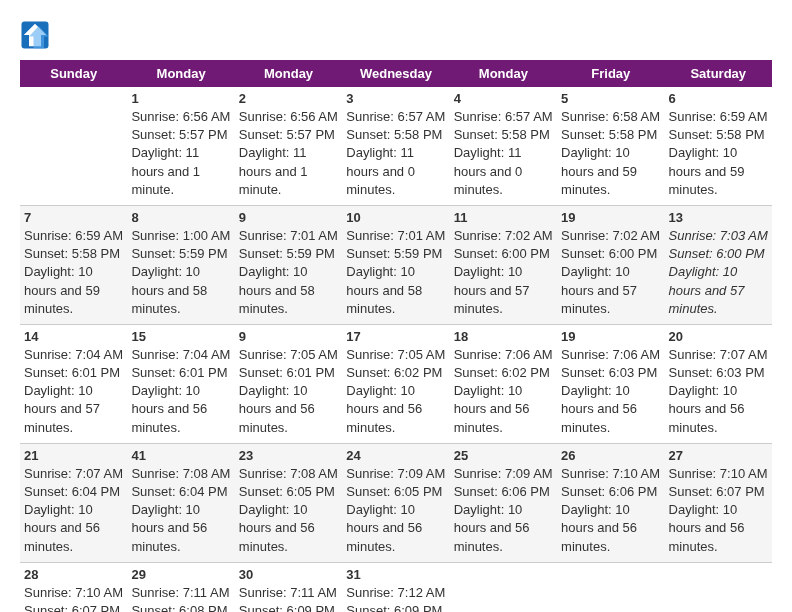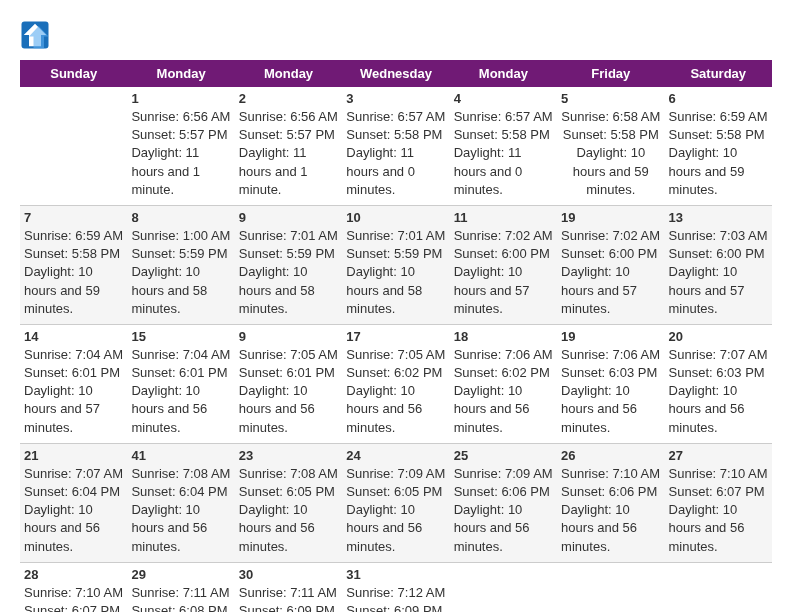--- a/index.html
+++ b/index.html
@@ -144,21 +144,21 @@
 Daylight: 11 hours and 0 minutes.</div>
         </td>
         <td>
           <span class="day-num">4</span>
           <div class="day-info" style="white-space: pre-line;">Sunrise: 6:57 AM
 Sunset: 5:58 PM
 Daylight: 11 hours and 0 minutes.</div>
         </td>
         <td>
           <span class="day-num">5</span>
-          <div class="day-info" style="white-space: pre-line; text-align: center;">Sunrise: 6:58 AM
+          <div class="day-info" style="white-space: pre-line;">Sunrise: 6:58 AM
 Sunset: 5:58 PM
 Daylight: 10 hours and 59 minutes.</div>
         </td>
         <td>
           <span class="day-num">6</span>
           <div class="day-info" style="white-space: pre-line;">Sunrise: 6:59 AM
 Sunset: 5:58 PM
 Daylight: 10 hours and 59 minutes.</div>
         </td>
       </tr>
@@ -194,21 +194,21 @@
 Daylight: 10 hours and 57 minutes.</div>
         </td>
         <td>
           <span class="day-num">19</span>
           <div class="day-info" style="white-space: pre-line;">Sunrise: 7:02 AM
 Sunset: 6:00 PM
 Daylight: 10 hours and 57 minutes.</div>
         </td>
         <td>
           <span class="day-num">13</span>
-          <div class="day-info" style="white-space: pre-line;">Sunrise: 7:03 AM
+          <div class="day-info" style="white-space: pre-line; font-style: italic;">Sunrise: 7:03 AM
 Sunset: 6:00 PM
 Daylight: 10 hours and 57 minutes.</div>
         </td>
       </tr>
       <tr class="week-row">
         <td>
           <span class="day-num">14</span>
           <div class="day-info" style="white-space: pre-line;">Sunrise: 7:04 AM
 Sunset: 6:01 PM
 Daylight: 10 hours and 57 minutes.</div>

